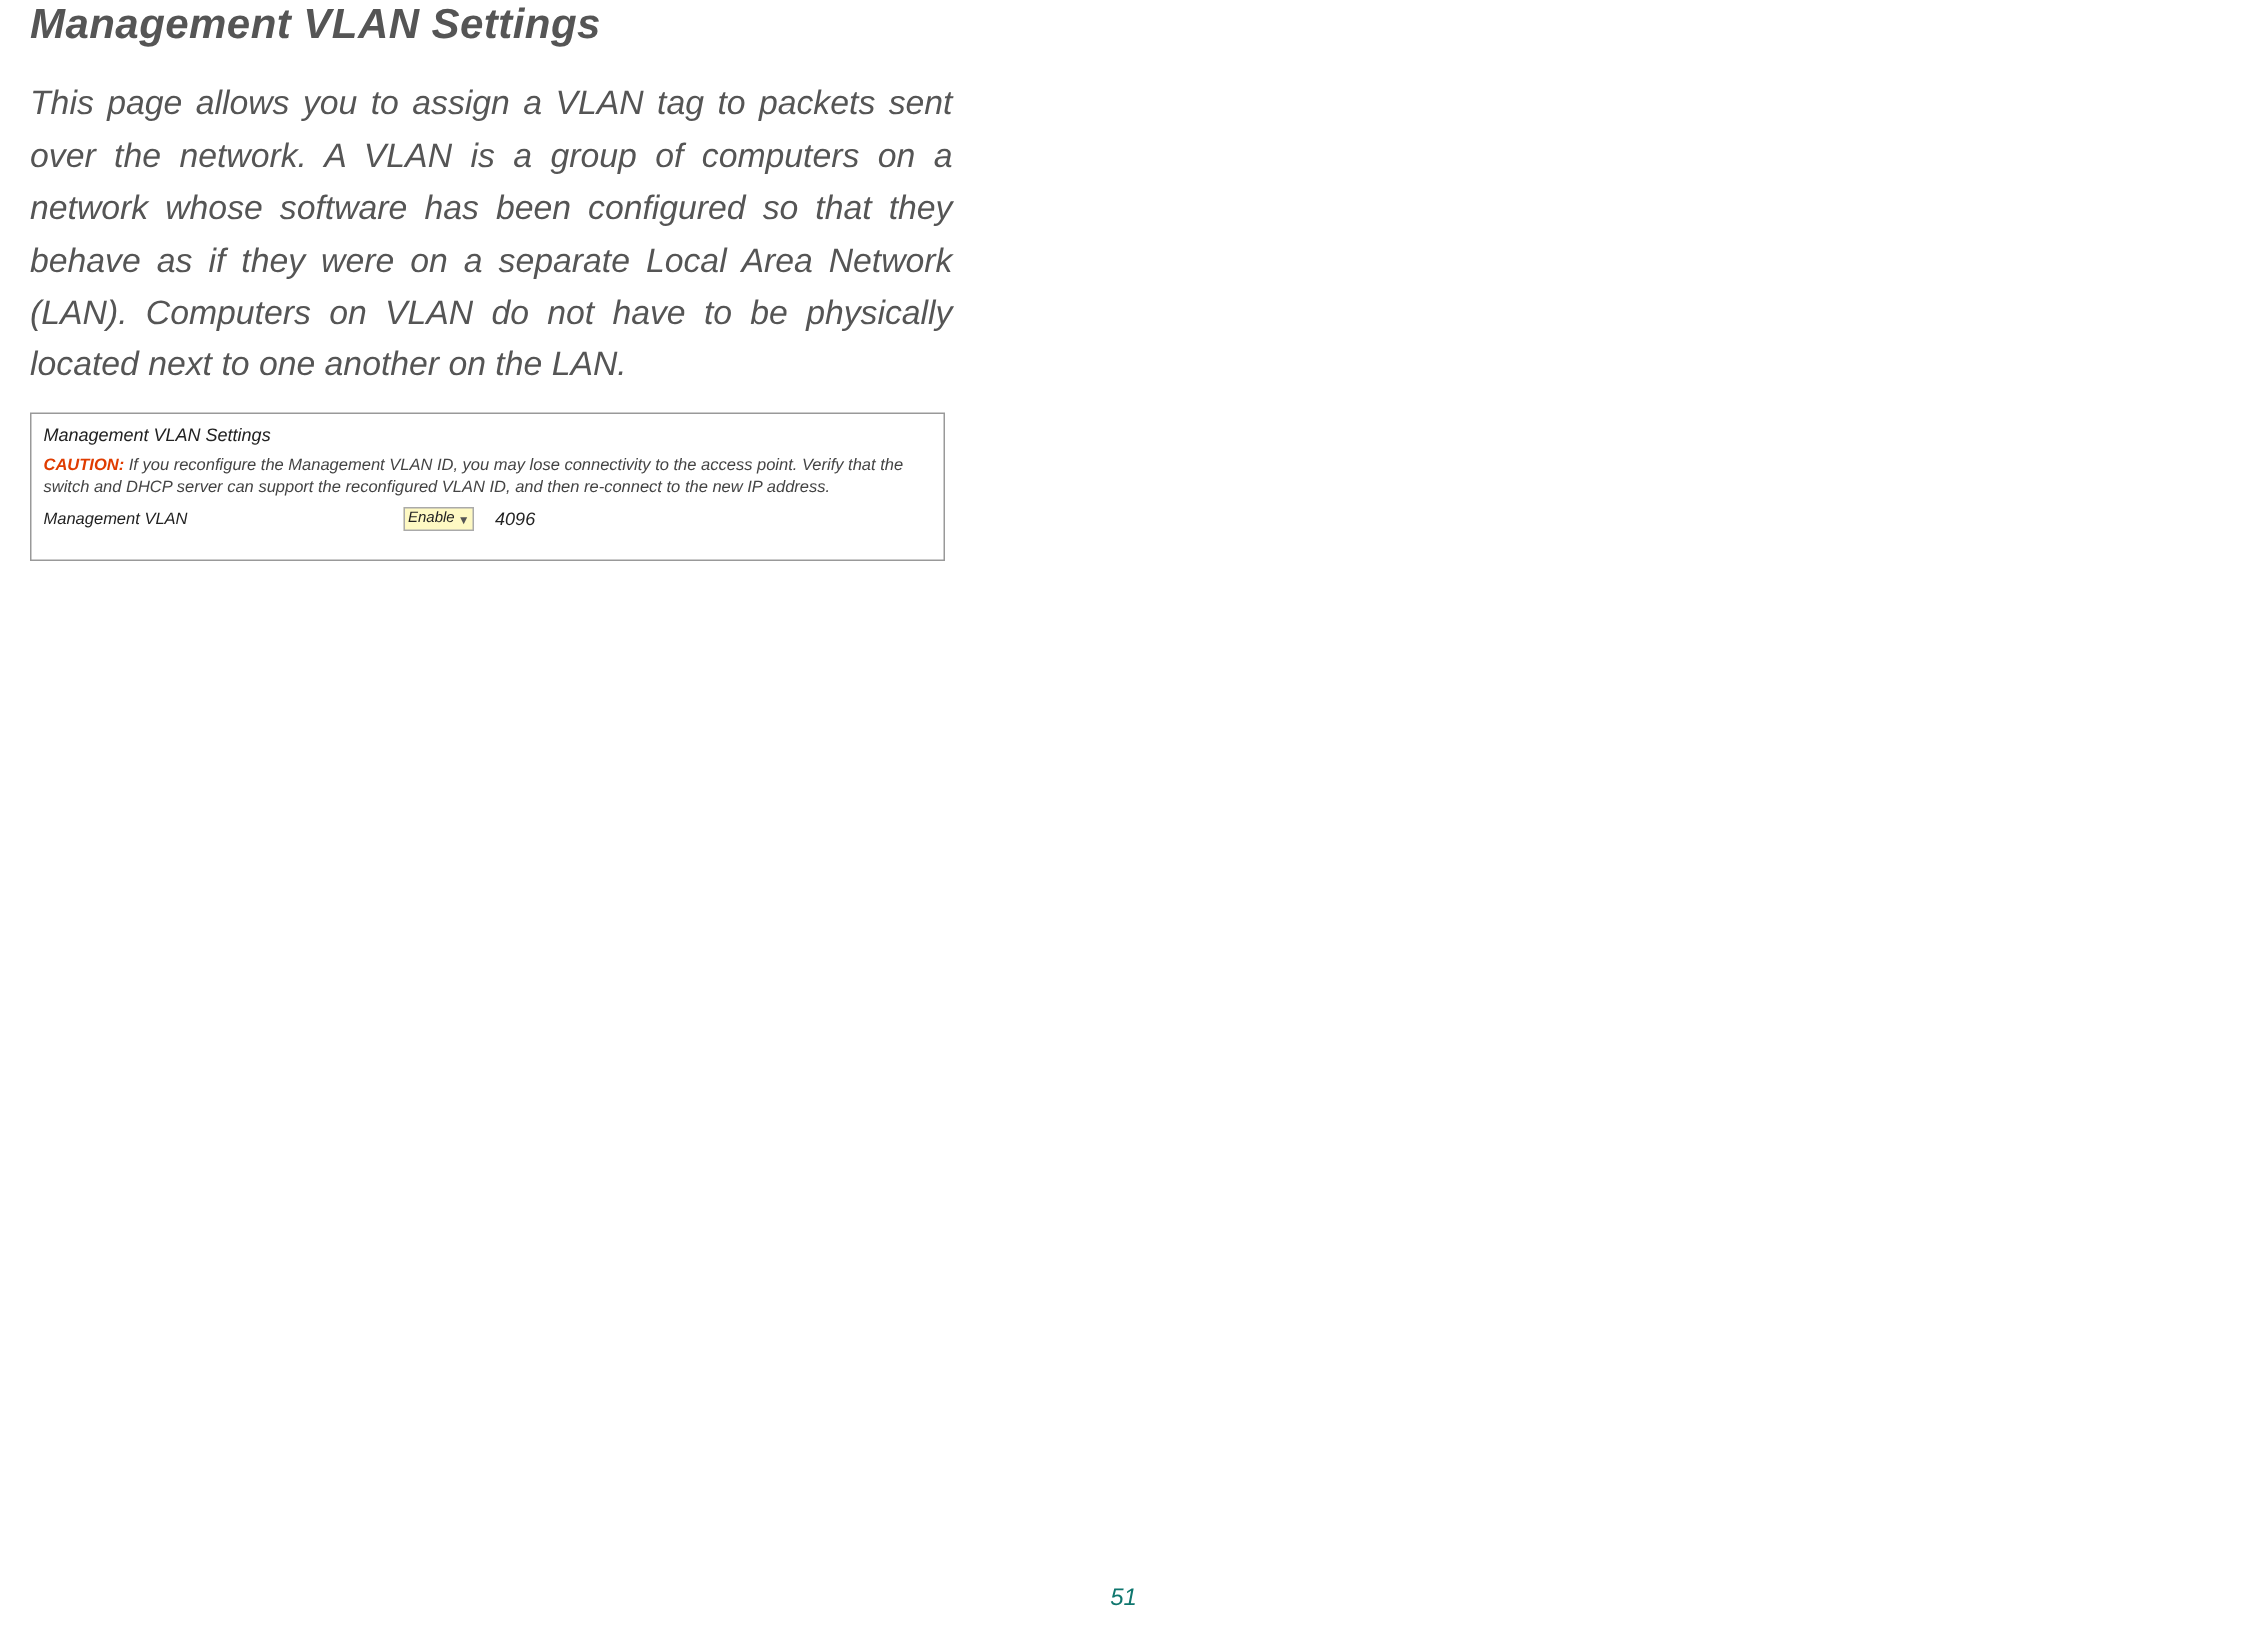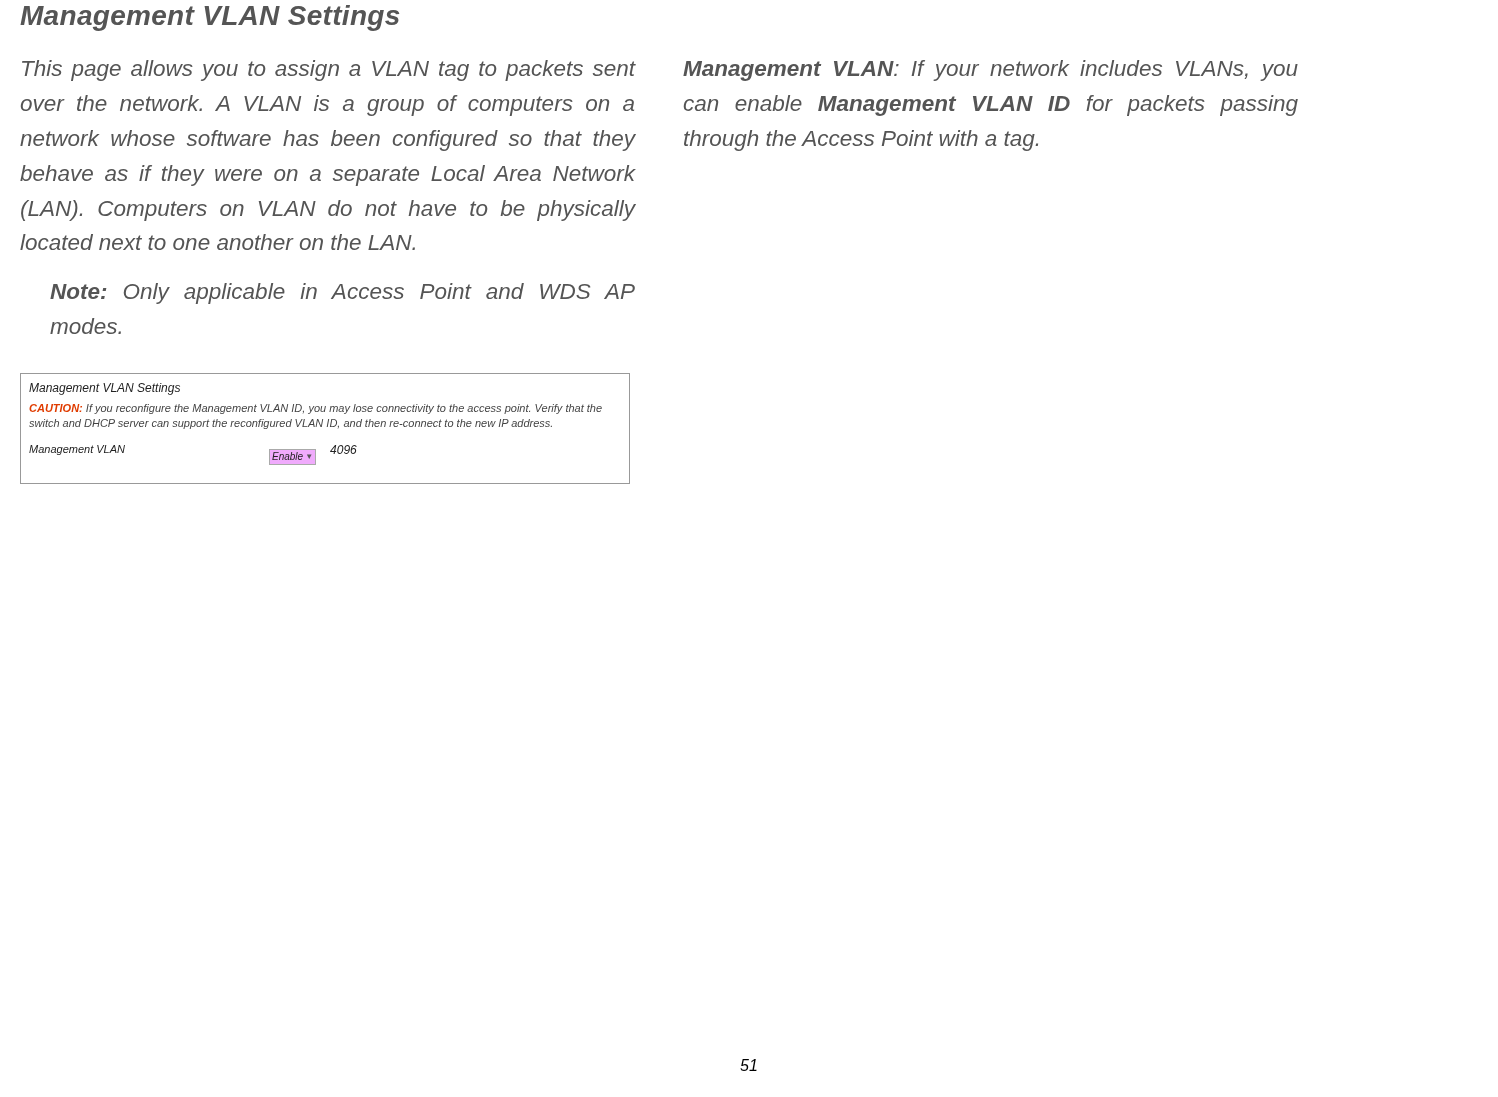--- a/index.html
+++ b/index.html
@@ -97,75 +97,68 @@
     .mgmt-label {
       width: 230px;
       font-size: 11px;
     }
     .enable-box {
       display: inline-flex;
       align-items: center;
       border: 1px solid #aaa;
       padding: 0 2px;
       font-size: 10px;
-      background: #f0abfc;
+      background: #fef9c3;
       height: 16px;
-      margin-top: 13px;
     }
     .caret {
       font-size: 8px;
       margin-left: 2px;
       color: #555;
     }
     .vlan-id {
       font-size: 12px;
       margin-left: 4px;
     }
     .page-number {
       position: absolute;
       bottom: 22px;
       left: 50%;
       transform: translateX(-50%);
       font-size: 16px;
-      color: #000000;
+      color: #0f766e;
     }
   </style>
 </head>
 <body>
 
 <h1 class="page-title">Management VLAN Settings</h1>
 
 <div class="columns">
 
   <div class="col col-left">
     <p class="intro-para">This page allows you to assign a VLAN tag to packets sent over the network. A VLAN is a group of computers on a network whose software has been configured so that they behave as if they were on a separate Local Area Network (LAN). Computers on VLAN do not have to be physically located next to one another on the LAN.</p>
 
-    <p class="note-block">
-      <span class="bold">Note:</span><span> Only applicable in Access Point and WDS AP modes.</span>
-    </p>
 
     <div class="screenshot-panel">
       <div class="screenshot-heading">Management VLAN Settings</div>
       <div class="caution-line">
         <span class="caution-label">CAUTION:</span><span class="caution-text"> If you reconfigure the Management VLAN ID, you may lose connectivity to the access point. Verify that the switch and DHCP server can support the reconfigured VLAN ID, and then re-connect to the new IP address.</span>
       </div>
       <div class="mgmt-row">
         <span class="mgmt-label">Management VLAN</span>
         <span class="enable-box">
           <span>Enable</span>
           <span class="caret">▼</span>
         </span>
         <span class="vlan-id">4096</span>
       </div>
     </div>
   </div>
 
   <div class="col col-right">
-    <p class="para">
-      <span class="bold">Management VLAN</span><span>: If your network includes VLANs, you can enable </span><span class="bold">Management VLAN ID</span><span> for packets passing through the Access Point with a tag.</span>
-    </p>
 
 
   </div>
 
 </div>
 
 <div class="page-number">51</div>
 
 </body></html>

